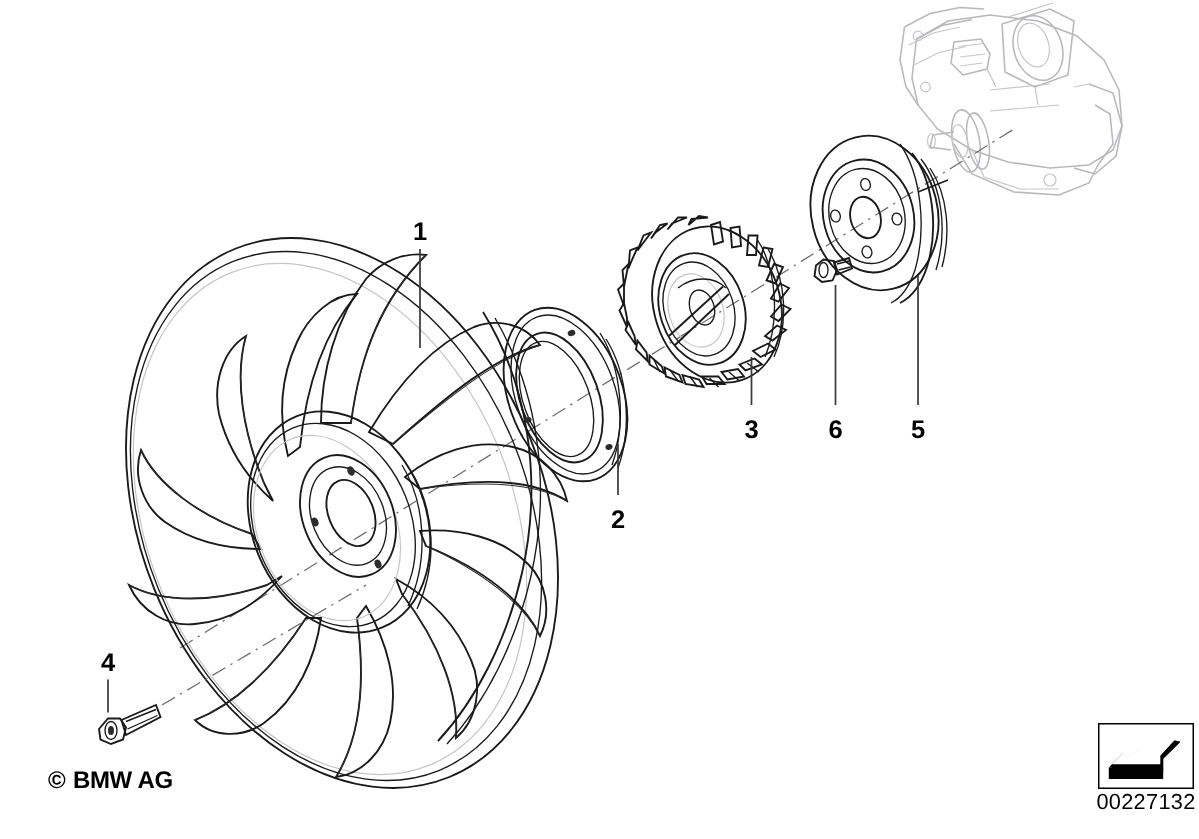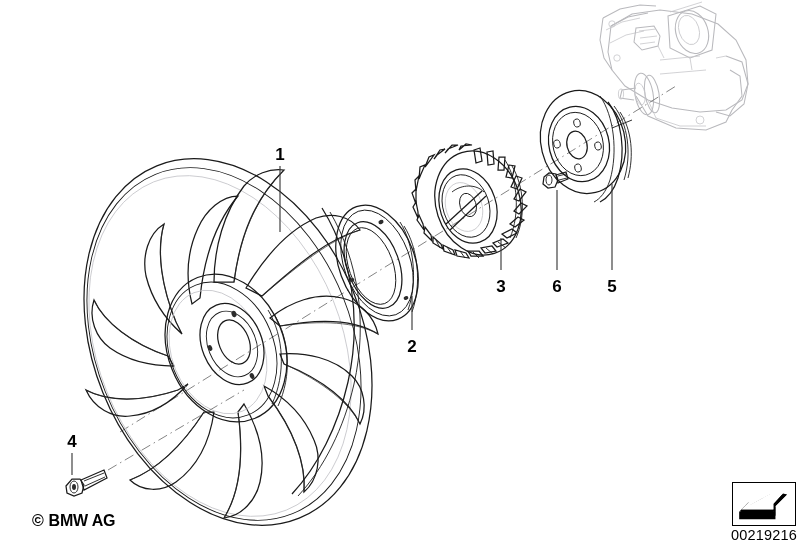--- a/index.html
+++ b/index.html
@@ -334,16 +334,16 @@
     <div id="diagram-id-icon">
       <svg viewBox="0 0 64 44" width="62" height="42" style="display:block;">
         <path d="M6 30 L6 38 L44 38 L44 30 Z" fill="#000000"></path>
         <path d="M6 30 L16 20 L16 24 L38 12 L56 12 L44 24 L44 30 Z" fill="#000000"></path>
         <path d="M8 28 L17 19 L17 23 L39 11 L52 11 L42 22 L42 28 Z" fill="#ffffff"></path>
         <path d="M42 22 L52 11 L56 12 L44 24 Z" fill="#000000"></path>
         <path d="M42 28 L44 24 L44 34 L42 36 Z" fill="#000000"></path>
         <path d="M8 28 L42 28 L42 36 L8 36 Z" fill="#000000"></path>
       </svg>
     </div>
-    <div id="diagram-id-number">00219216</div>
+    <div id="diagram-id-number">00227132</div>
   </div>
 
 </div>
 
 </body></html>

